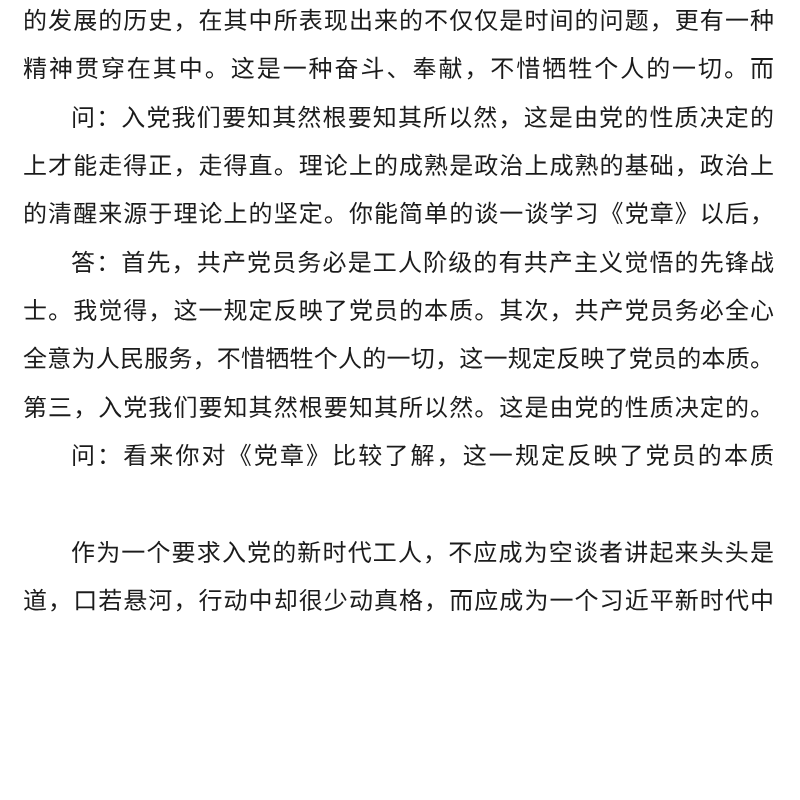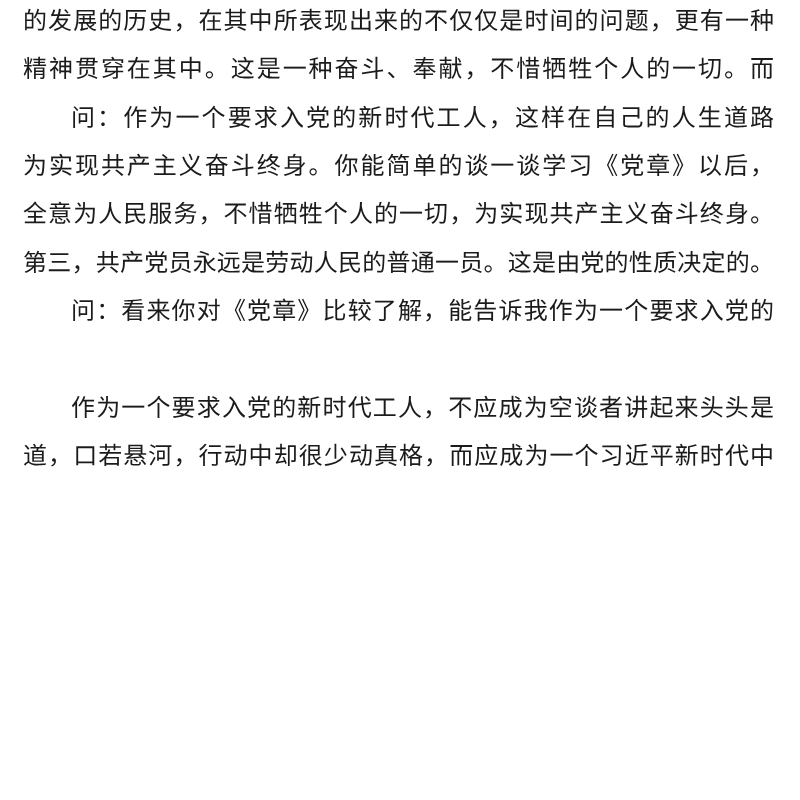--- a/index.html
+++ b/index.html
@@ -42,22 +42,25 @@
       
     }
   </style>
 </head>
 <body>
 
 <div class="page">
   <div class="text-block">
       <div class="line justify">的发展的历史，在其中所表现出来的不仅仅是时间的问题，更有一种</div>
       <div class="line justify">精神贯穿在其中。这是一种奋斗、奉献，不惜牺牲个人的一切。而</div>
-      <div class="line indent justify">问：作为一个要求入党的新时代工人，这样在自己的人生道路</div>
-      <div class="line justify">为实现共产主义奋斗终身。你能简单的谈一谈学习《党章》以后，</div>
-      <div class="line justify">全意为人民服务，不惜牺牲个人的一切，为实现共产主义奋斗终身。</div>
-      <div class="line justify">第三，共产党员永远是劳动人民的普通一员。这是由党的性质决定的。</div>
-      <div class="line indent justify">问：看来你对《党章》比较了解，能告诉我作为一个要求入党的</div>
+      <div class="line indent justify">问：入党我们要知其然根要知其所以然，这是由党的性质决定的</div>
+      <div class="line justify">上才能走得正，走得直。理论上的成熟是政治上成熟的基础，政治上</div>
+      <div class="line justify">的清醒来源于理论上的坚定。你能简单的谈一谈学习《党章》以后，</div>
+      <div class="line indent justify">答：首先，共产党员务必是工人阶级的有共产主义觉悟的先锋战</div>
+      <div class="line justify">士。我觉得，这一规定反映了党员的本质。其次，共产党员务必全心</div>
+      <div class="line justify">全意为人民服务，不惜牺牲个人的一切，这一规定反映了党员的本质。</div>
+      <div class="line justify">第三，入党我们要知其然根要知其所以然。这是由党的性质决定的。</div>
+      <div class="line indent justify">问：看来你对《党章》比较了解，这一规定反映了党员的本质</div>
       <div class="line blank"></div>
       <div class="line indent justify">作为一个要求入党的新时代工人，不应成为空谈者讲起来头头是</div>
       <div class="line justify">道，口若悬河，行动中却很少动真格，而应成为一个习近平新时代中</div>
     </div>
 </div>
 
 </body></html>

